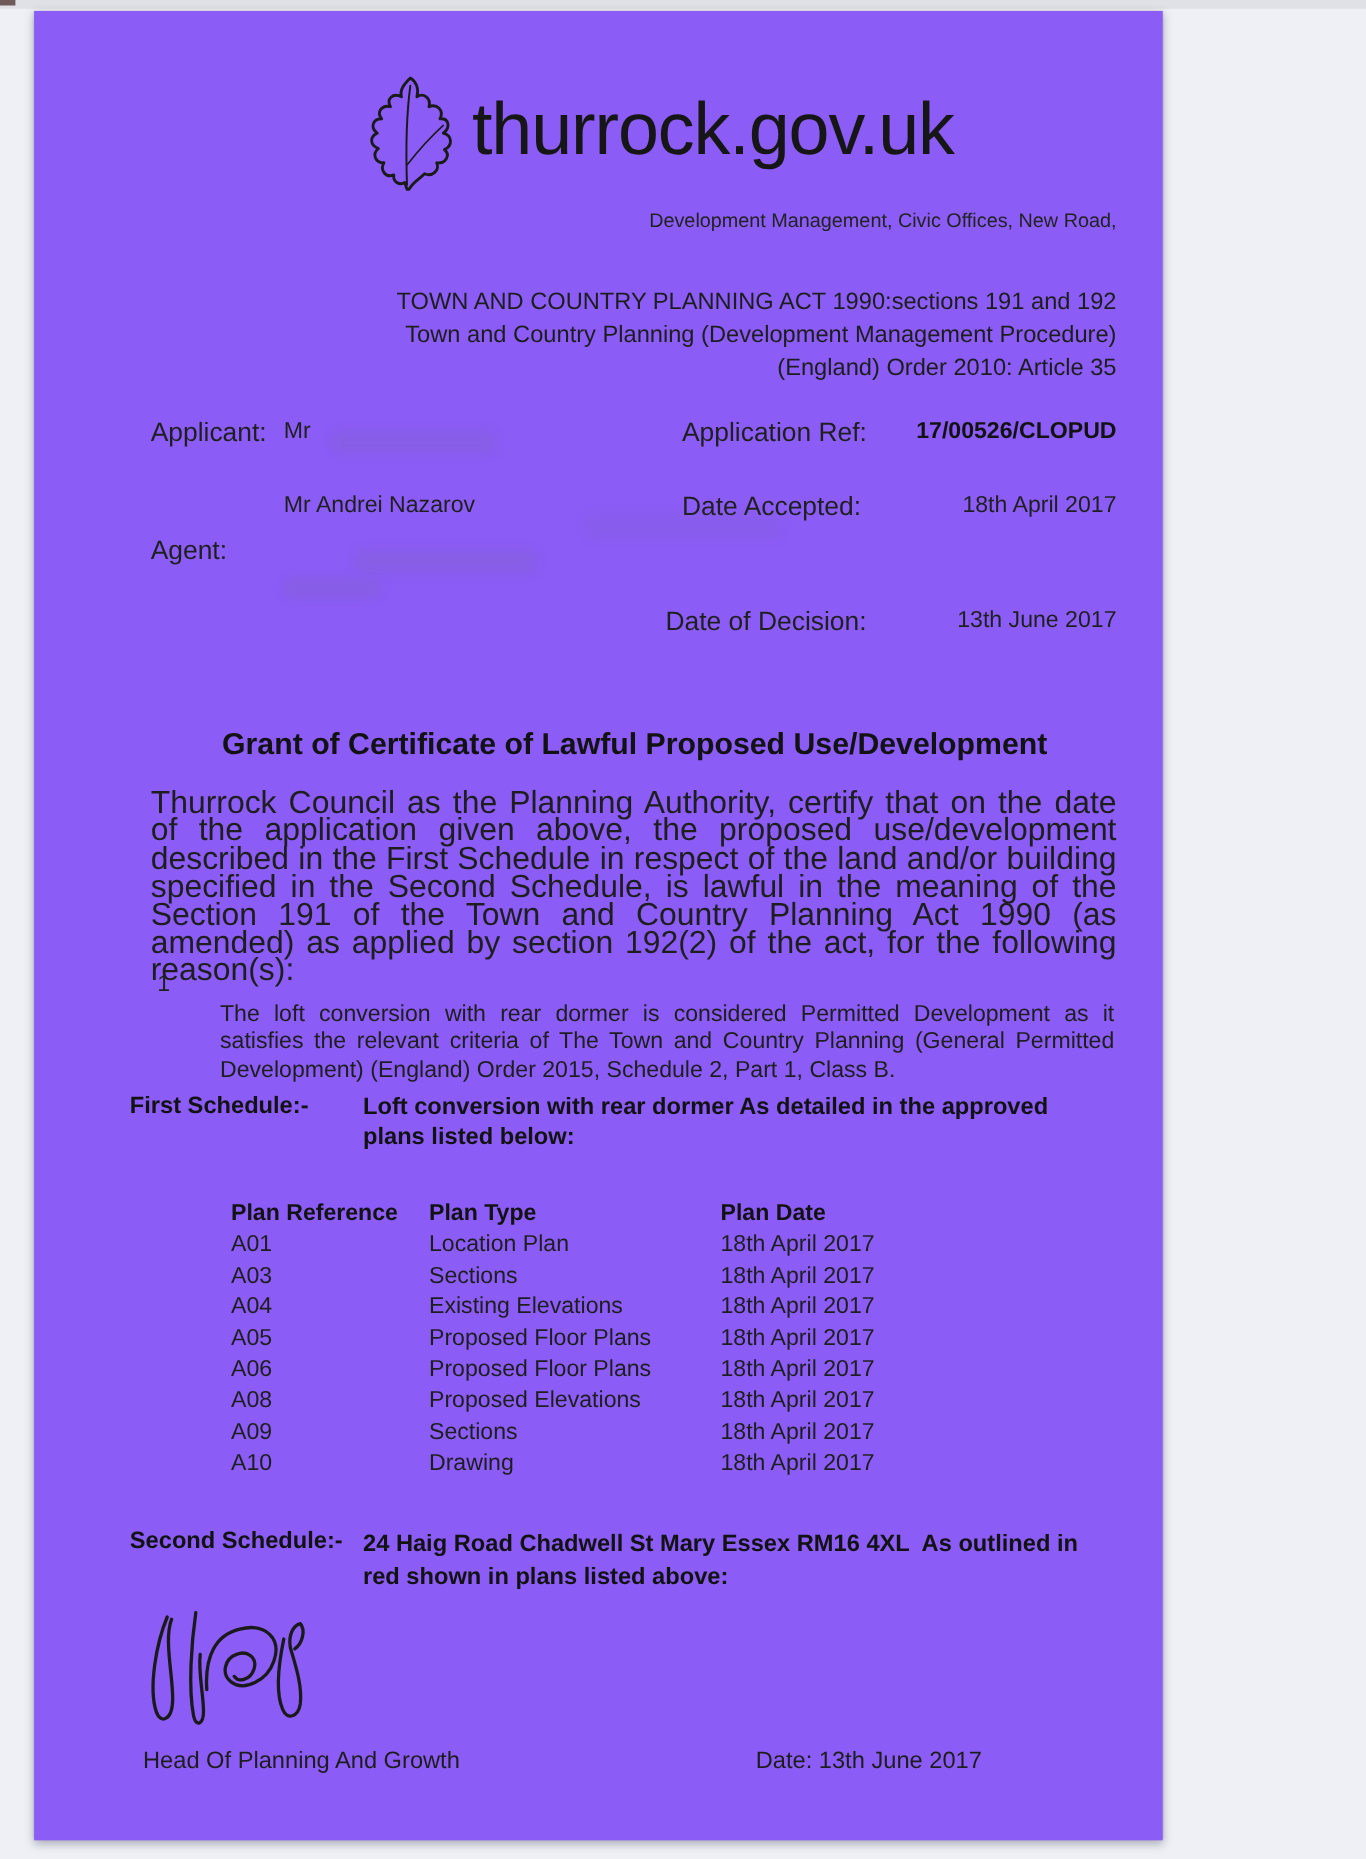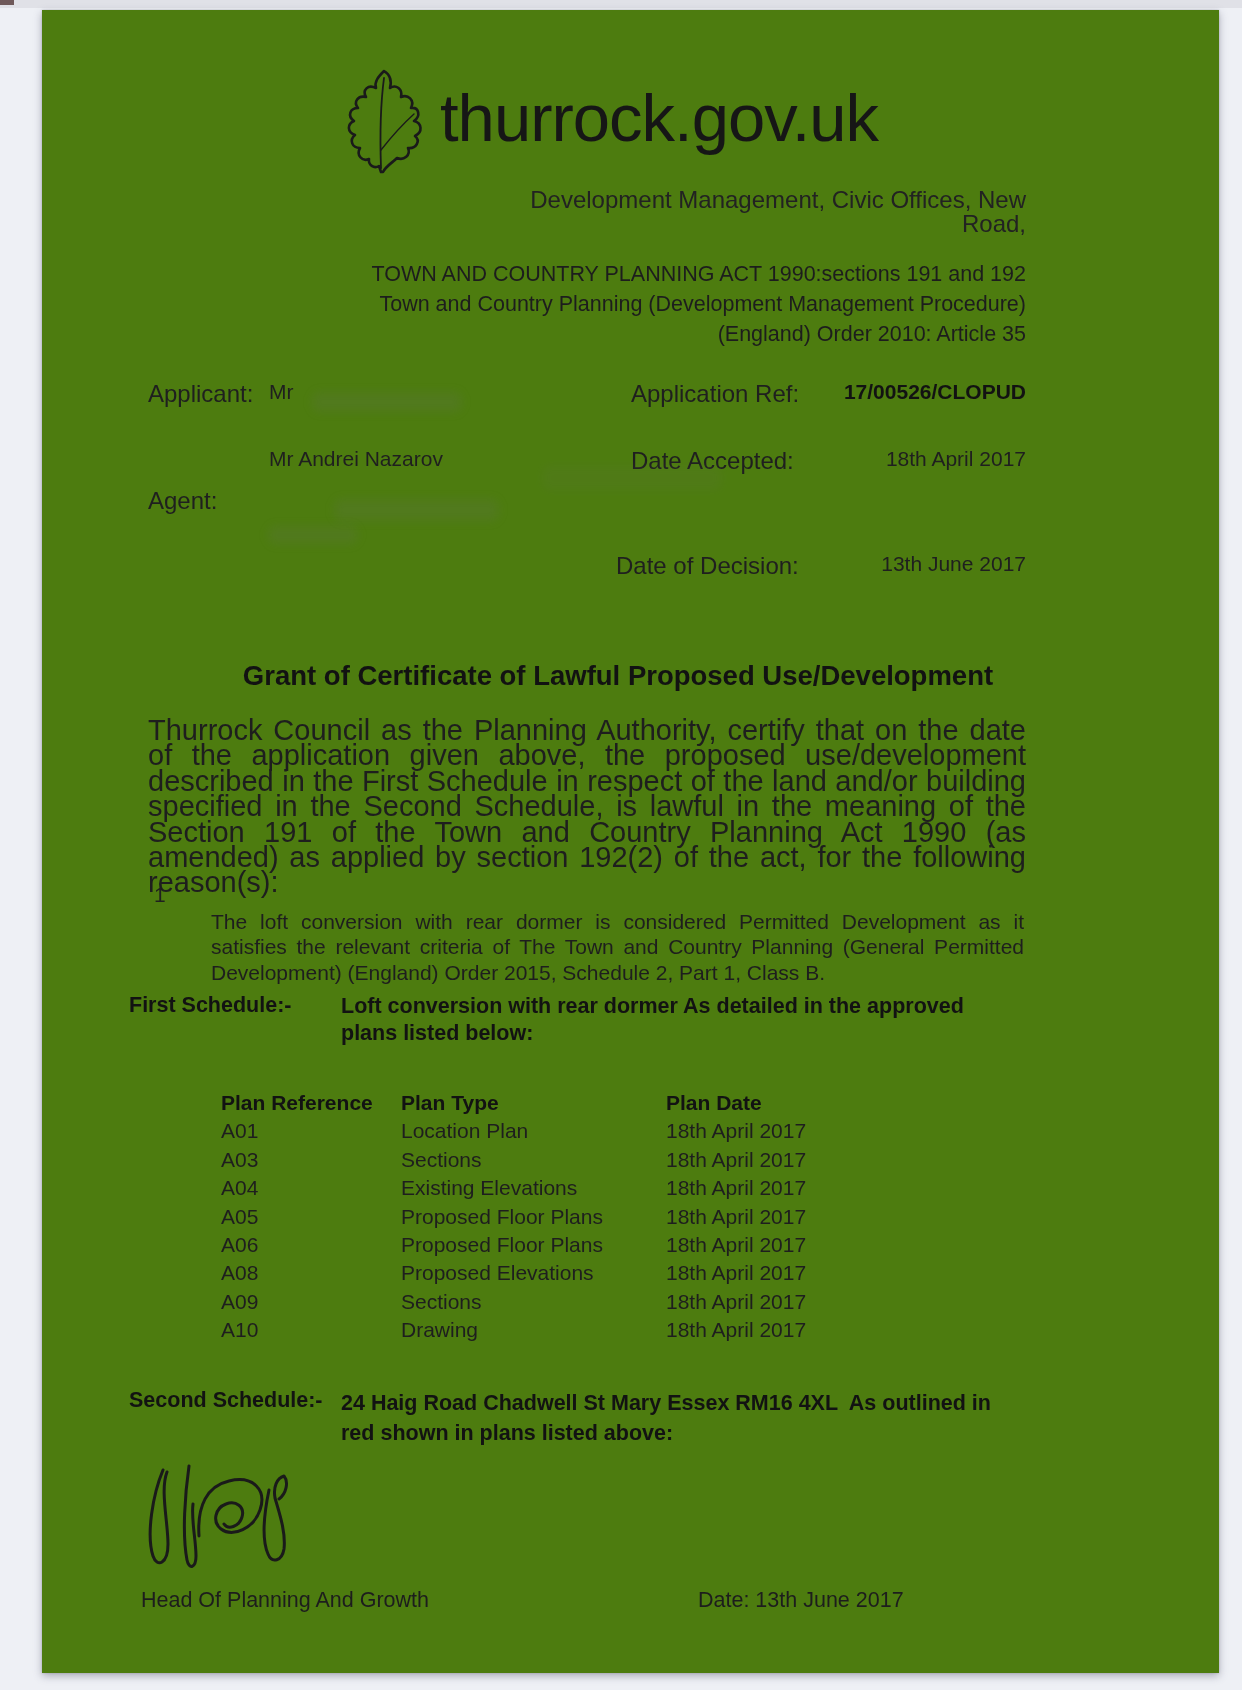--- a/index.html
+++ b/index.html
@@ -7,34 +7,34 @@
     width:1242px;height:1690px;
     background:#eef0f5;
     position:relative;
     font-family:"Liberation Sans", sans-serif;
     color:#1f1f1f;
     overflow:hidden;
   }
   .top-strip{position:absolute;left:0;top:0;width:1242px;height:8px;background:#e0e1e7;}
   .corner-speck{position:absolute;left:0;top:0;width:14px;height:5px;background:#4a2b2b;opacity:.75;}
   .page{
-    position:absolute;left:42px;top:10px;width:1177px;height:1663px;
-    background:#4d7c0f;
+    position:absolute;left:31px;top:10px;width:1026px;height:1663px;
+    background:#8b5cf6;
     box-shadow:0 3px 8px rgba(70,70,95,0.40), 0 0 2px rgba(70,70,95,0.25);
   }
   .abs{position:absolute;}
   .brand{left:398px;top:63px;font-size:67px;letter-spacing:-1px;color:#161616;line-height:90px;white-space:nowrap;}
   .leaf{left:292px;top:58px;}
-  .addr{left:484px;top:178px;width:500px;text-align:right;font-size:24px;line-height:24px;color:#222;}
+  .addr{left:484px;top:178px;width:500px;text-align:right;font-size:18px;line-height:24px;color:#222;}
   .acts{left:284px;top:249px;width:700px;text-align:right;font-size:21.5px;line-height:30px;color:#1d1d1d;}
   .lbl{font-size:24px;color:#1f1f1f;white-space:nowrap;}
   .val{font-size:21px;color:#1f1f1f;white-space:nowrap;}
   .rightval{left:684px;width:300px;text-align:right;font-size:21px;white-space:nowrap;}
   .bold{font-weight:bold;color:#121212;}
-  .doc-title{left:0;top:650px;width:1092px;text-align:center;font-size:27.5px;font-weight:bold;color:#121212;white-space:nowrap;padding-left:30px;}
+  .doc-title{left:0;top:650px;width:1092px;text-align:center;font-size:27.5px;font-weight:bold;color:#121212;white-space:nowrap;}
   .para{left:106px;top:708px;width:878px;font-size:29px;line-height:25.4px;text-align:justify;color:#1e1e1e;}
   .reason-num{left:112px;top:873px;font-size:21px;}
   .reason-text{left:169px;top:873px;width:813px;font-size:21px;line-height:25.4px;text-align:justify;color:#1e1e1e;margin-top:26px;}
   .sched-label{left:87px;font-size:21.5px;font-weight:bold;color:#121212;white-space:nowrap;}
   .sched-desc{left:299px;font-size:21.5px;font-weight:bold;color:#121212;line-height:27px;white-space:pre-wrap;}
   .plan-table{left:179px;top:1079px;font-size:21px;line-height:28.4px;color:#1e1e1e;}
   .plan-row{display:flex;}
   .plan-row .c1{width:180px;}
   .plan-row .c2{width:265px;}
   .plan-row .c3{width:200px;}

